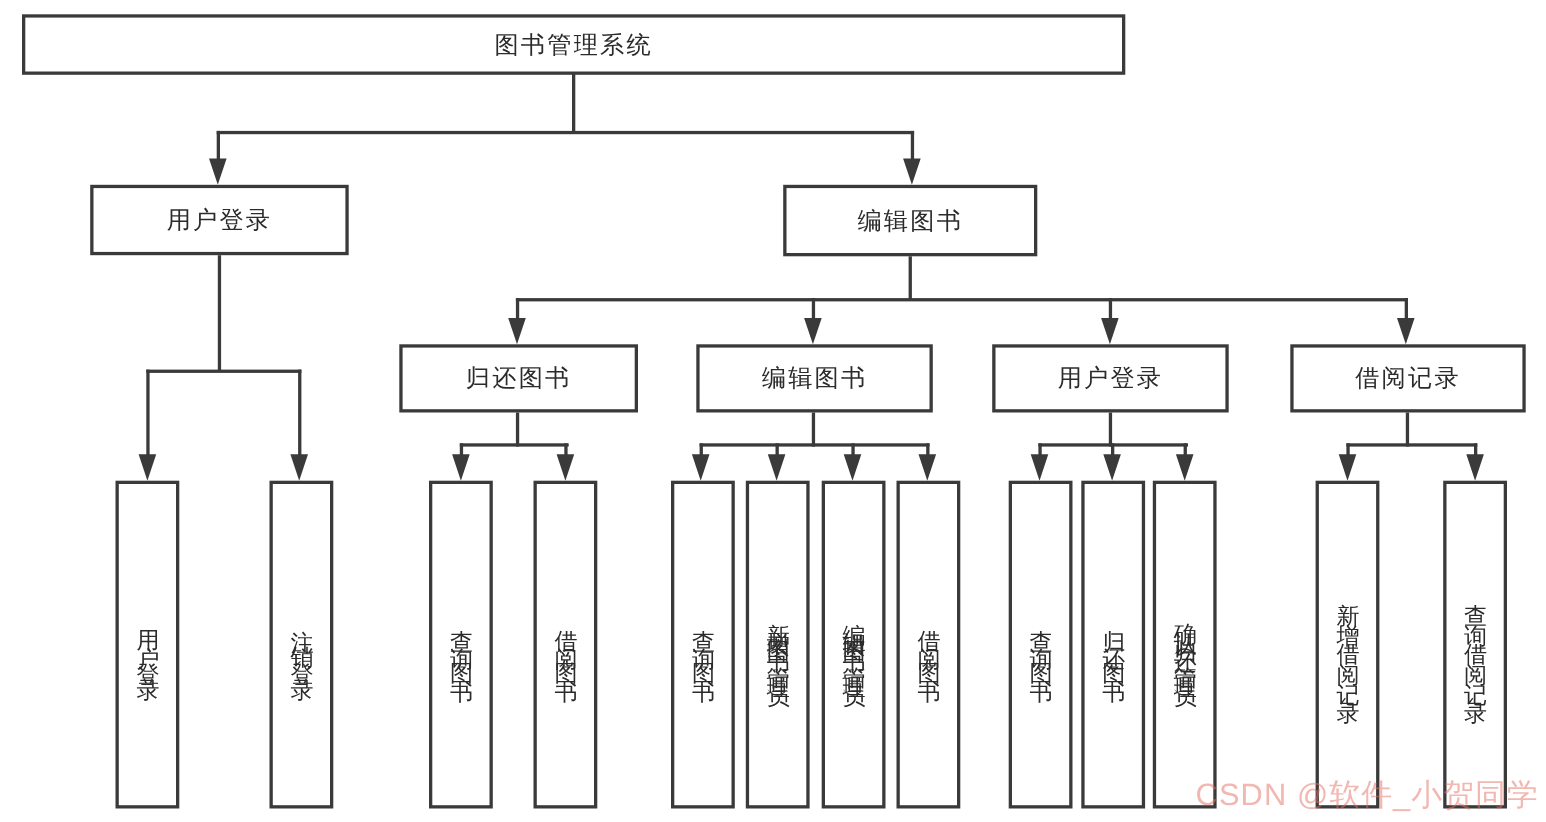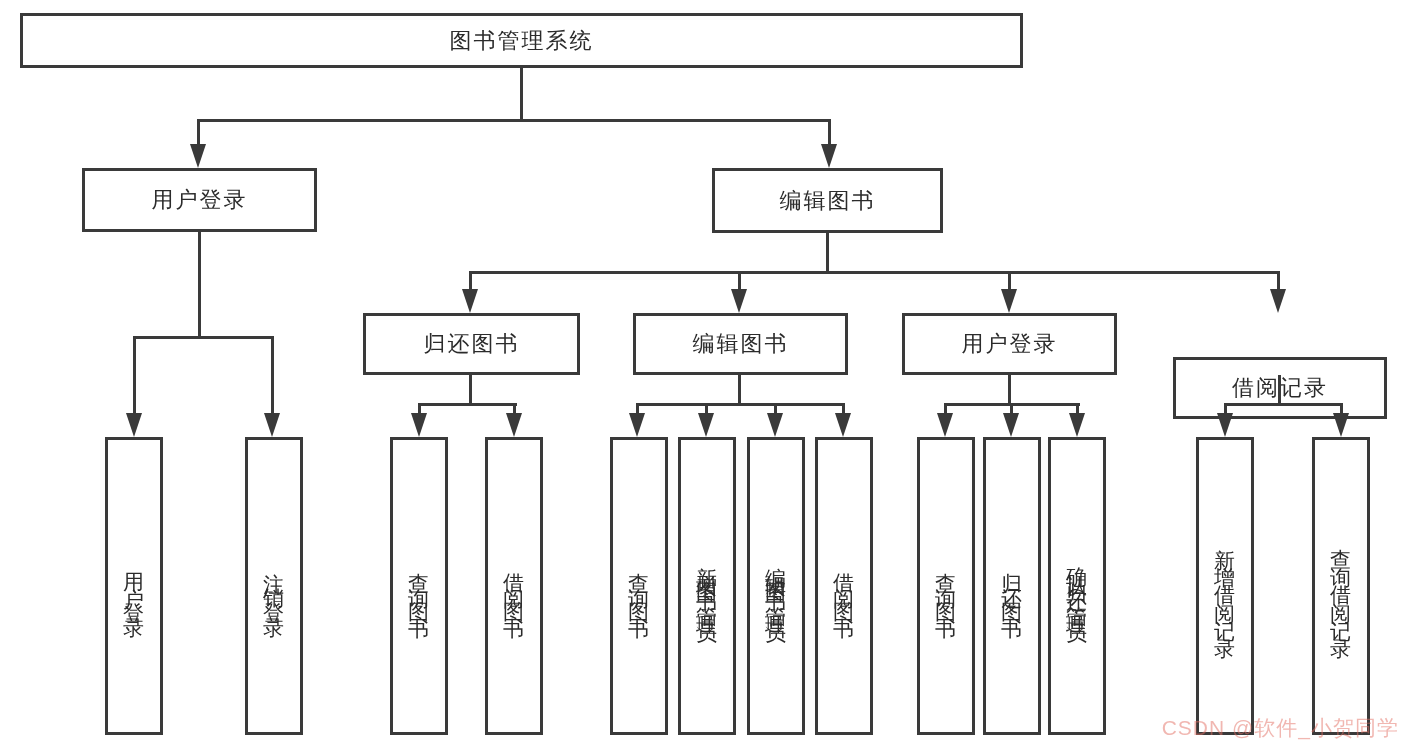--- a/index.html
+++ b/index.html
@@ -30,21 +30,21 @@
   .hl{position:absolute;height:3px;background:#3a3a3a;}
   .arrow{
     position:absolute;width:0;height:0;
     border-left:8px solid transparent;border-right:8px solid transparent;
     border-top:24px solid #3a3a3a;
   }
 
   
   #watermark{
     position:absolute;right:6px;bottom:5px;
-    font-size:21px;letter-spacing:1px;
+    font-size:28px;letter-spacing:1px;
     color:rgba(228,112,100,0.5);
     z-index:10;white-space:nowrap;
   }
 </style>
 </head>
 <body>
 
 <div id="canvas">
 
   <div class="box" style="left:20px;top:13px;width:1003px;height:55px;">
@@ -85,21 +85,21 @@
 
   <div class="box" style="left:363px;top:313px;width:217px;height:62px;">
     <span class="lbl">归还图书</span>
   </div>
   <div class="box" style="left:633px;top:313px;width:215px;height:62px;">
     <span class="lbl">编辑图书</span>
   </div>
   <div class="box" style="left:902px;top:313px;width:215px;height:62px;">
     <span class="lbl">用户登录</span>
   </div>
-  <div class="box" style="left:1173px;top:313px;width:214px;height:62px;margin-top:44px;">
+  <div class="box" style="left:1173px;top:313px;width:214px;height:62px;">
     <span class="lbl">借阅记录</span>
   </div>
 
   <div class="vl" style="left:469px;top:375px;height:31px;"></div>
   <div class="hl" style="left:418px;top:403px;width:99px;"></div>
   <div class="vl" style="left:418px;top:403px;height:14px;"></div>
   <div class="arrow" style="left:411px;top:413px;"></div>
   <div class="vl" style="left:513px;top:403px;height:14px;"></div>
   <div class="arrow" style="left:506px;top:413px;"></div>
 

